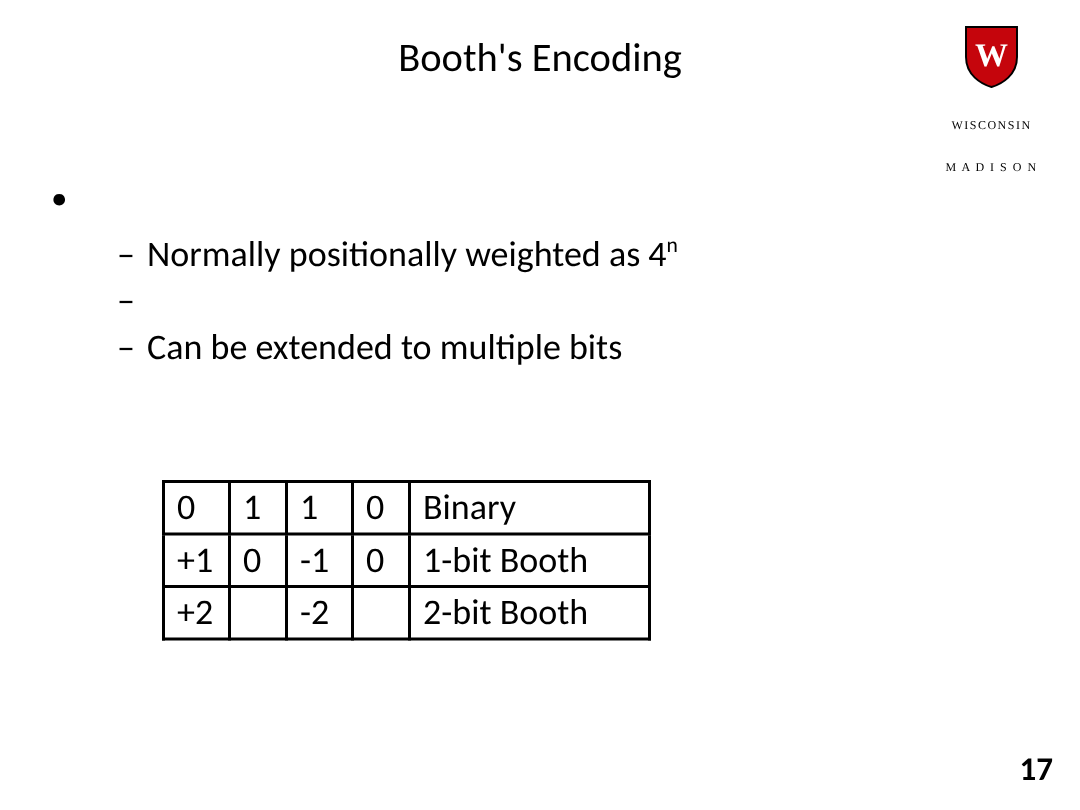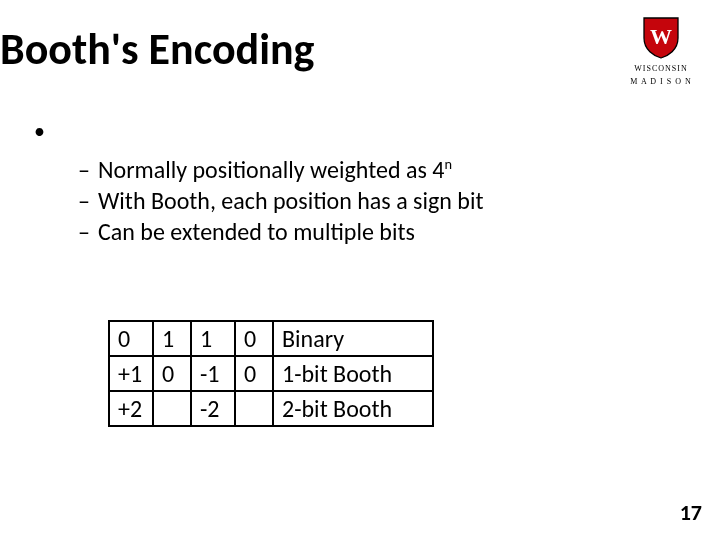--- a/index.html
+++ b/index.html
@@ -17,35 +17,36 @@
     width: 720px;
     height: 540px;
     position: relative;
     box-sizing: border-box;
   }
   .title {
     position: absolute;
     top: 22px;
     left: 0;
     width: 100%;
-    font-size: 44px;
-    font-weight: 700;
+    text-align: center;
+    font-size: 27px;
+    font-weight: 400;
   }
   .logo {
     position: absolute;
     top: 14px;
     right: 24px;
     width: 70px;
     text-align: center;
   }
   .logo svg { display: block; margin: 0 auto; }
   .logo-text {
     font-size: 8px;
     letter-spacing: 1px;
-    margin-top: 4px;
+    margin-top: 19px;
     font-family: "Times New Roman", serif;
   }
   .body {
     position: absolute;
     top: 115px;
     left: 34px;
     right: 34px;
   }
   .bullet-lvl1 {
     font-size: 28px;
@@ -130,21 +131,20 @@
     </div>
     <div class="sub-bullets">
       <div class="bullet-lvl2">
         <span class="dash">–</span>
         <span>
           <span>Normally positionally weighted as 4</span><span class="sup">n</span>
         </span>
       </div>
       <div class="bullet-lvl2">
         <span class="dash">–</span>
-        <span>With Booth, each position has a sign bit</span>
       </div>
       <div class="bullet-lvl2">
         <span class="dash">–</span>
         <span>Can be extended to multiple bits</span>
       </div>
     </div>
   </div>
 
   <div class="table-wrap">
     <table class="enc">

